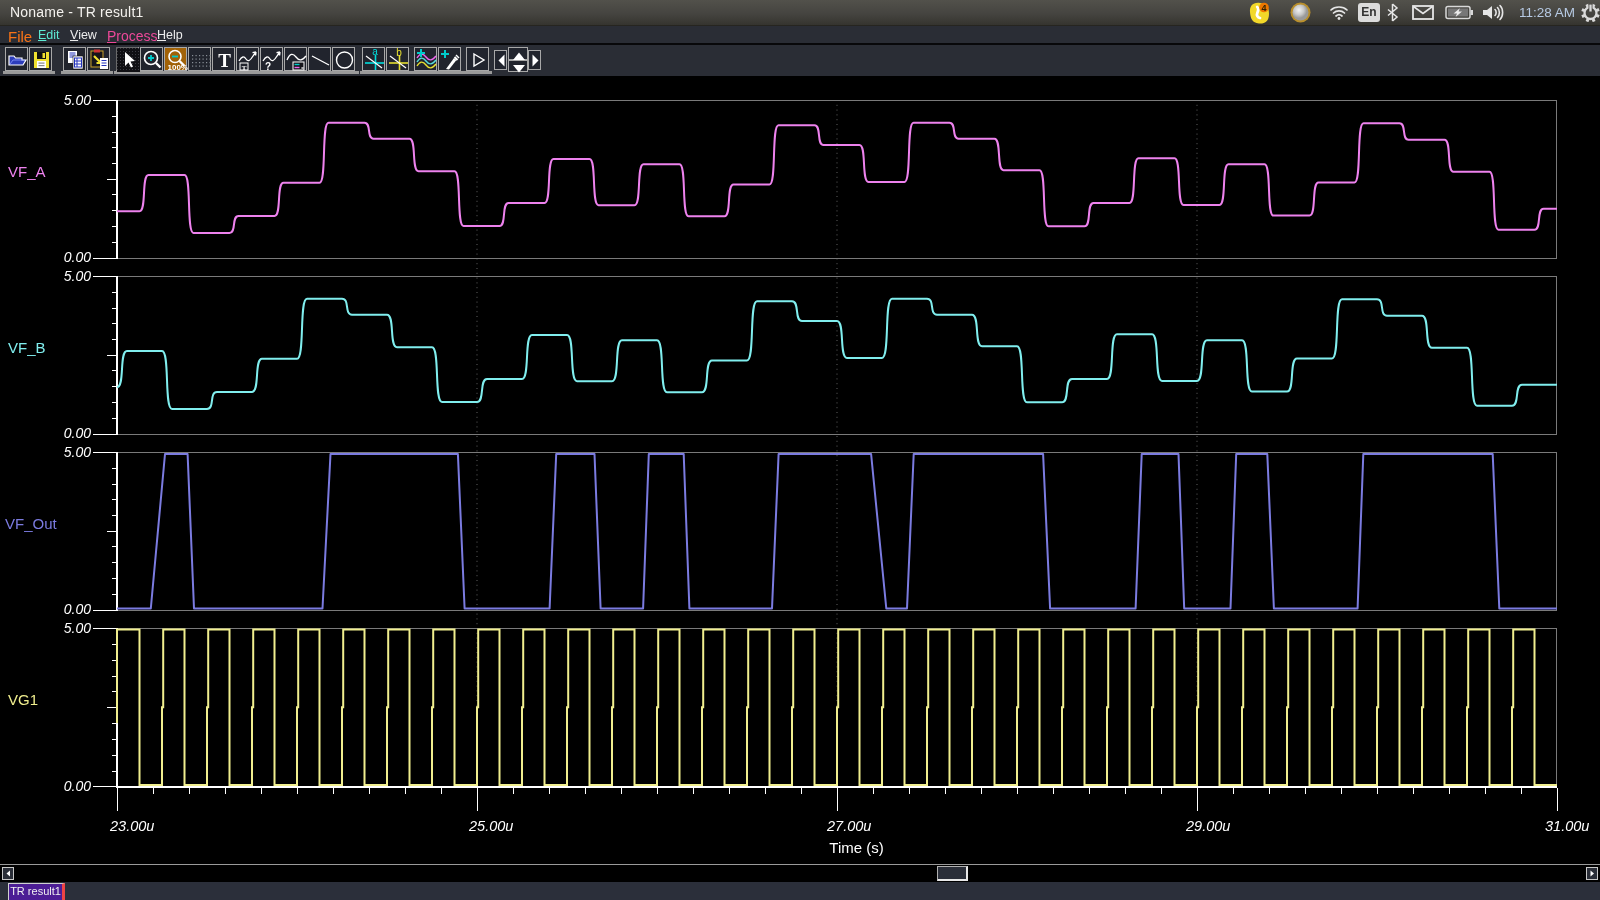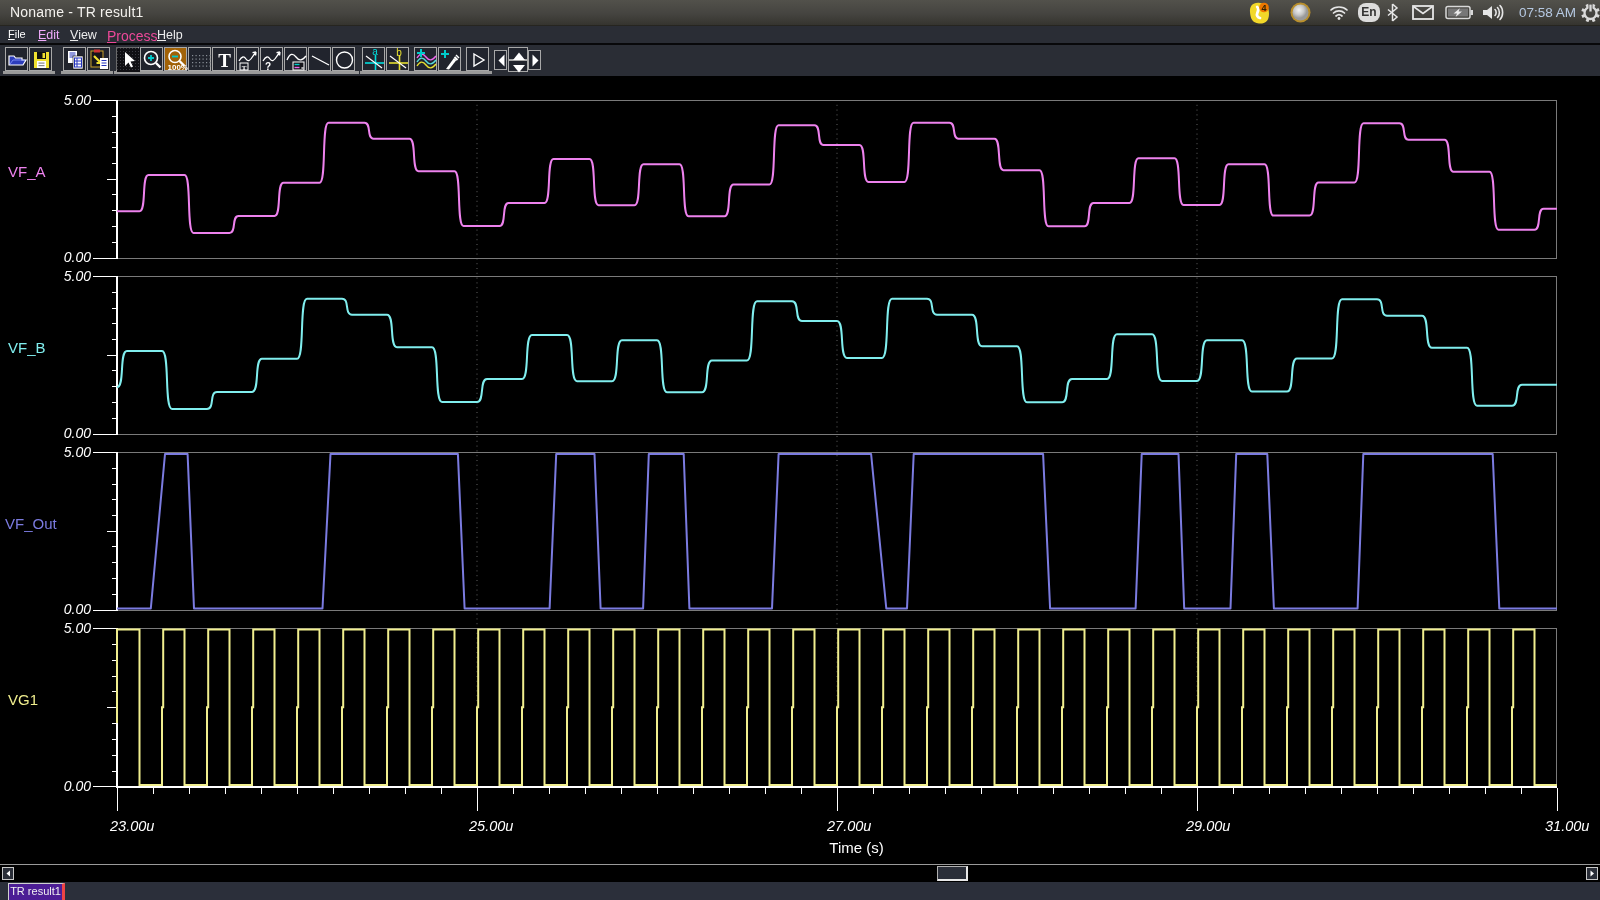--- a/index.html
+++ b/index.html
@@ -25,60 +25,60 @@
         </radialGradient>
       </defs>
       <circle cx="10.5" cy="10.5" r="10" fill="#b98f2c"></circle>
       <circle cx="10.5" cy="10.5" r="8" fill="url(#slv)"></circle>
     </svg></div>
 <div style="position:absolute;left:1329px;top:4px;width:20px;height:16px"><svg width="20" height="16">
       <path d="M2 6 C6 2 14 2 18 6 M4.5 9 C7.5 6.2 12.5 6.2 15.5 9 M7 12 C8.8 10.4 11.2 10.4 13 12" fill="none" stroke="#e6e6e6" stroke-width="1.7" stroke-linecap="round"></path>
       <circle cx="10" cy="14.5" r="1.4" fill="#e6e6e6"></circle>
     </svg></div>
 <div style="position:absolute;left:1358px;top:3px;width:22px;height:19px">
-    <div style="width:22px;height:19px;background:#dcdcdc;border-radius:8px;color:#333;font:bold 12px/19px 'Liberation Sans',sans-serif;text-align:center">En</div>
+    <div style="width:22px;height:19px;background:#dcdcdc;border-radius:3px;color:#333;font:bold 12px/19px 'Liberation Sans',sans-serif;text-align:center">En</div>
   </div>
 <div style="position:absolute;left:1386px;top:3px;width:13px;height:19px"><svg width="13" height="19">
       <path d="M6.5 1 V18 M6.5 1 L11 5 L2 12.5 M6.5 18 L11 14 L2 6.5" fill="none" stroke="#e6e6e6" stroke-width="1.5"></path>
     </svg></div>
 <div style="position:absolute;left:1412px;top:5px;width:22px;height:15px"><svg width="22" height="15">
       <rect x="1" y="1" width="20" height="13" fill="none" stroke="#e6e6e6" stroke-width="1.8"></rect>
       <path d="M1.5 1.5 L11 8.5 L20.5 1.5" fill="none" stroke="#e6e6e6" stroke-width="1.6"></path>
     </svg></div>
 <div style="position:absolute;left:1445px;top:5px;width:29px;height:15px"><svg width="29" height="15">
       <rect x="1" y="1.5" width="24" height="12" rx="2" fill="none" stroke="#d8d8d8" stroke-width="1.5"></rect>
       <rect x="25.5" y="5" width="2.5" height="5" fill="#d8d8d8"></rect>
       <rect x="3" y="3.5" width="20" height="8" fill="#777777"></rect>
       <path d="M14.8 3.2 L8.6 8.4 L12.0 8.6 L10.6 12.0 L17.0 6.6 L13.6 6.4 Z" fill="#ececec"></path>
     </svg></div>
 <div style="position:absolute;left:1481px;top:4px;width:24px;height:17px"><svg width="24" height="17">
       <path d="M2 6 H6 L11 2 V15 L6 11 H2 Z" fill="#e6e6e6"></path>
       <path d="M14 5.5 C15.5 7 15.5 10 14 11.5 M16.5 3.5 C19 6 19 11 16.5 13.5 M19 1.5 C22.5 5 22.5 12 19 15.5" fill="none" stroke="#e6e6e6" stroke-width="1.6" stroke-linecap="round"></path>
     </svg></div>
 <div style="position:absolute;left:1519px;top:5px;width:62px;height:18px">
-    <div style="font:13.5px 'Liberation Sans',sans-serif;color:#b6c9e2;white-space:nowrap">07:58 AM</div>
+    <div style="font:13.5px 'Liberation Sans',sans-serif;color:#b6c9e2;white-space:nowrap">11:28 AM</div>
   </div>
 <div style="position:absolute;left:1581px;top:3px;width:19px;height:19px"><svg width="19" height="19">
       <circle cx="9.5" cy="10" r="6.0" fill="none" stroke="#dadada" stroke-width="2.3"></circle>
       <rect x="-1.5" y="-9.3" width="3.0" height="3.0" fill="#dadada" transform="translate(9.5 10) rotate(22)"></rect>
       <rect x="-1.5" y="-9.3" width="3.0" height="3.0" fill="#dadada" transform="translate(9.5 10) rotate(67)"></rect>
       <rect x="-1.5" y="-9.3" width="3.0" height="3.0" fill="#dadada" transform="translate(9.5 10) rotate(112)"></rect>
       <rect x="-1.5" y="-9.3" width="3.0" height="3.0" fill="#dadada" transform="translate(9.5 10) rotate(157)"></rect>
       <rect x="-1.5" y="-9.3" width="3.0" height="3.0" fill="#dadada" transform="translate(9.5 10) rotate(202)"></rect>
       <rect x="-1.5" y="-9.3" width="3.0" height="3.0" fill="#dadada" transform="translate(9.5 10) rotate(247)"></rect>
       <rect x="-1.5" y="-9.3" width="3.0" height="3.0" fill="#dadada" transform="translate(9.5 10) rotate(292)"></rect>
       <rect x="-1.5" y="-9.3" width="3.0" height="3.0" fill="#dadada" transform="translate(9.5 10) rotate(337)"></rect>
       <rect x="7.6" y="1" width="3.8" height="7" fill="#35342f"></rect>
       <rect x="8.3" y="1.5" width="2.4" height="7" fill="#dadada"></rect>
     </svg></div>
 
 <div class="abs" style="left:0;top:26px;width:1600px;height:17px;background:#2a2d35"></div>
 <div class="abs" style="left:0;top:44.5px;width:1600px;height:1.5px;background:#2a2d35"></div>
-<div class="abs" style="left:8px;top:28px;font-size:11px;color:#ffffff"><u>F</u>ile</div>
-<div class="abs" style="left:38px;top:28px;font-size:12.5px;color:#f0abfc"><u>E</u>dit</div>
+<div class="abs" style="left:8px;top:28px;font-size:15px;color:#f97316"><u>F</u>ile</div>
+<div class="abs" style="left:38px;top:28px;font-size:12.5px;color:#5eead4"><u>E</u>dit</div>
 <div class="abs" style="left:70px;top:28px;font-size:12.5px;color:#ececec"><u>V</u>iew</div>
 <div class="abs" style="left:107px;top:28px;font-size:14px;color:#ec4899"><u>P</u>rocess</div>
 <div class="abs" style="left:157px;top:28px;font-size:12.5px;color:#ececec"><u>H</u>elp</div>
 
 <div class="abs" style="left:0;top:43px;width:1600px;height:1.5px;background:#08080a"></div>
 <div class="abs" style="left:0;top:46px;width:1600px;height:30px;background:#2a2d35"></div>
 <div class="abs" style="left:3px;top:71px;width:52px;height:2.5px;background:#9a9a9a"></div>
 <div class="abs" style="left:61px;top:71px;width:52px;height:2.5px;background:#9a9a9a"></div>
 <div class="abs" style="left:113.5px;top:71px;width:245px;height:2.5px;background:#9a9a9a"></div>
 <div class="abs" style="left:359.5px;top:71px;width:52px;height:2.5px;background:#9a9a9a"></div>

